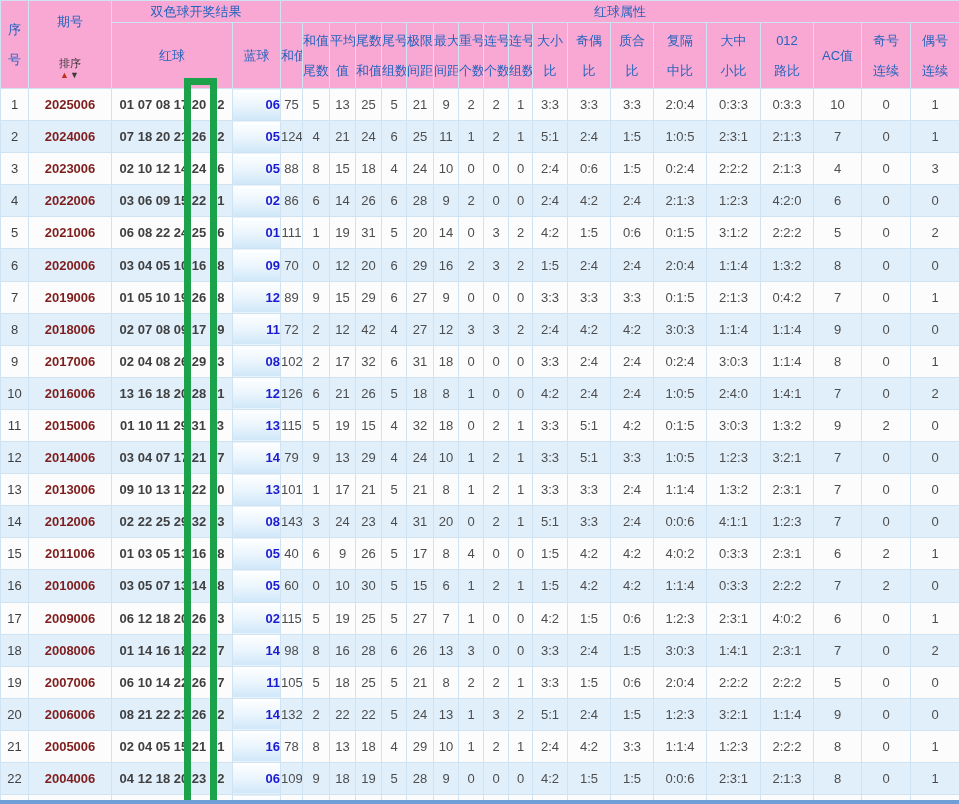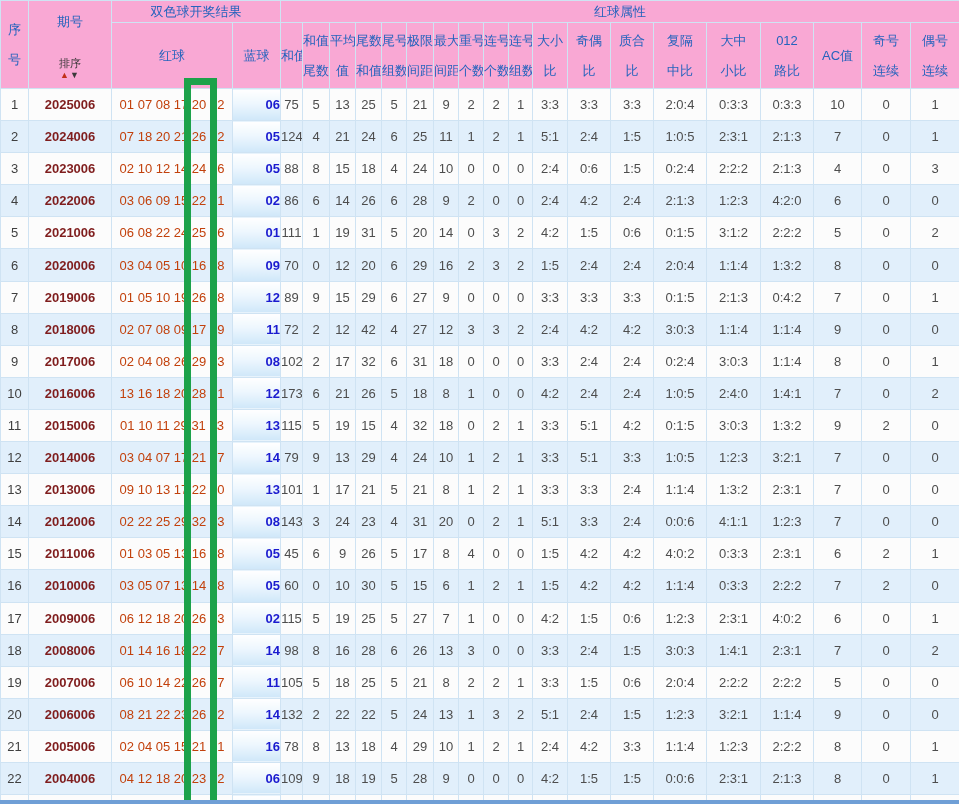--- a/index.html
+++ b/index.html
@@ -14,21 +14,21 @@
   .serial-head .hline{line-height:30px;}
   .period-head{vertical-align:middle;}
   .period-label{display:block;line-height:26px;}
   .sort-wrap{display:block;line-height:13px;color:#333333;font-size:11px;margin-top:22px;cursor:pointer;}
   .sort-arrows{display:block;font-size:9px;line-height:10px;letter-spacing:1px;}
   .arrow-up{color:#c03018;}
   .arrow-down{color:#3a3a3a;}
   tbody td{font-size:13px;color:#4d4d4d;height:31.1px;}
   tbody tr.odd{background:#fcfcfc;}
   tbody tr.even{background:#e1effb;}
-  td.red-cell{color:#c2410c;}
+  td.red-cell{color:#404040;font-weight:bold;}
   td.blue-cell{color:#1b1bcf;font-weight:bold;
     background:linear-gradient(180deg,#ffffff 0%,#eef7fe 45%,#cfe7f9 100%);text-align:right;}
   td.period-cell{color:#7f1d1d;font-weight:bold;}
   td.serial-cell{color:#3f3f3f;}
   .green-box{position:absolute;left:184px;top:78px;width:33px;height:726px;
     box-sizing:border-box;border:7px solid #1ca24a;border-bottom:none;pointer-events:none;}
   .bottom-line{position:absolute;left:0;top:800px;width:959px;height:4px;background:#6f9fd6;}
 </style>
 </head>
 <body>
@@ -375,21 +375,21 @@
     <td>1:1:4</td>
     <td>8</td>
     <td>0</td>
     <td>1</td>
   </tr>
         <tr class="even">
     <td class="serial-cell">10</td>
     <td class="period-cell">2016006</td>
     <td class="red-cell">13 16 18 20 28 31</td>
     <td class="blue-cell">12</td>
-    <td>173</td>
+    <td>126</td>
     <td>6</td>
     <td>21</td>
     <td>26</td>
     <td>5</td>
     <td>18</td>
     <td>8</td>
     <td>1</td>
     <td>0</td>
     <td>0</td>
     <td>4:2</td>
@@ -500,21 +500,21 @@
     <td>1:2:3</td>
     <td>7</td>
     <td>0</td>
     <td>0</td>
   </tr>
         <tr class="odd">
     <td class="serial-cell">15</td>
     <td class="period-cell">2011006</td>
     <td class="red-cell">01 03 05 13 16 18</td>
     <td class="blue-cell">05</td>
-    <td>45</td>
+    <td>40</td>
     <td>6</td>
     <td>9</td>
     <td>26</td>
     <td>5</td>
     <td>17</td>
     <td>8</td>
     <td>4</td>
     <td>0</td>
     <td>0</td>
     <td>1:5</td>

